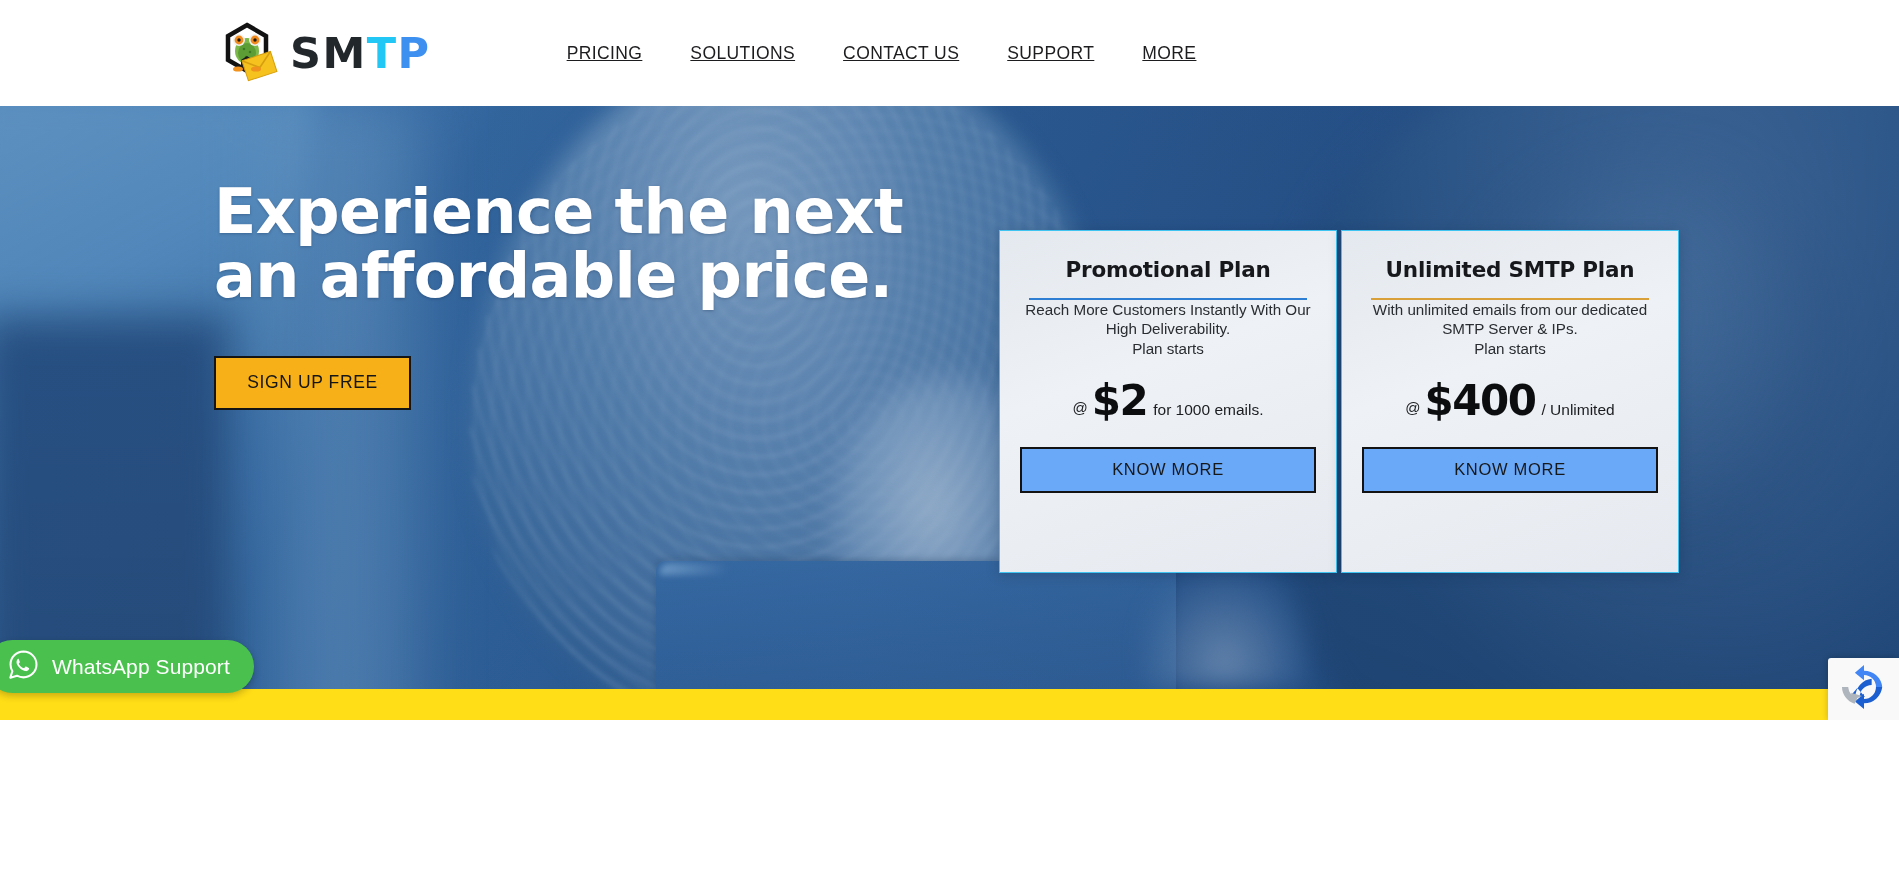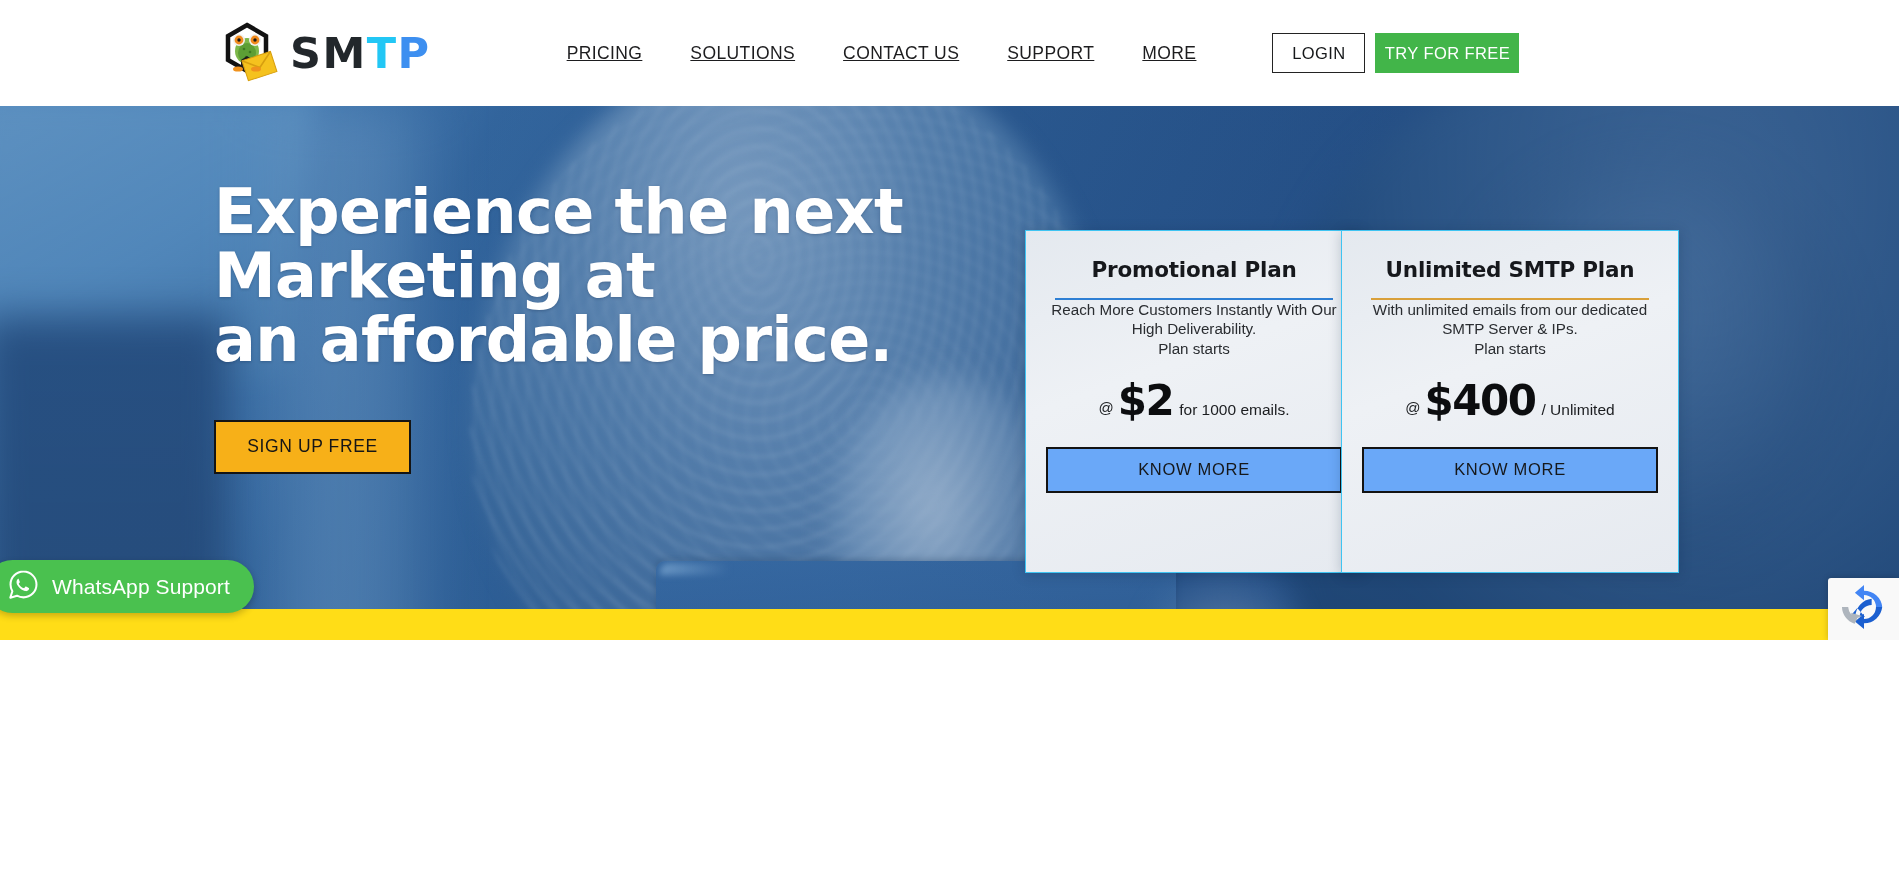--- a/index.html
+++ b/index.html
@@ -8,21 +8,21 @@
     width: 1899px;
     height: 872px;
     overflow: hidden;
     font-family: "Liberation Sans", sans-serif;
     background: #fff;
   }
 
   #page {
     position: relative;
     width: 1899px;
-    height: 640px;
+    height: 720px;
     overflow: hidden;
   }
 
   
   #header {
     position: absolute;
     top: 0; left: 0;
     width: 1899px;
     height: 106px;
     background: #ffffff;
@@ -260,21 +260,21 @@
   .plan-card {
     position: absolute;
     width: 338px;
     height: 343px;
     background: linear-gradient(160deg, #e4e9ef 0%, #eef1f5 40%, #e6eaf0 100%);
     border: 1px solid #3fc4f2;
     z-index: 12;
     box-shadow: 0 2px 12px rgba(10,30,60,0.22);
     padding: 0 20px;
   }
-  #card-1 { left: 1025px; top: 124px; }
+  #card-1 { left: 999px; top: 124px; }
   #card-2 { left: 1341px; top: 124px; }
 
   .plan-title {
     text-align: center;
     font-family: "DejaVu Sans", sans-serif;
     font-weight: 700;
     font-size: 21.5px;
     color: #16181c;
     margin-top: 26px;
     letter-spacing: -0.2px;
@@ -429,24 +429,20 @@
     </div>
 
     <div id="nav">
       <div class="nav-item">PRICING</div>
       <div class="nav-item">SOLUTIONS</div>
       <div class="nav-item">CONTACT US</div>
       <div class="nav-item">SUPPORT</div>
       <div class="nav-item">MORE</div>
     </div>
 
-    <div id="header-actions">
-      <div id="btn-login">LOGIN</div>
-      <div id="btn-try">TRY FOR FREE</div>
-    </div>
   </div>
 
   <div id="hero">
 
     <div id="hero-photo">
       <div class="ph" id="ph-base"></div>
       <div class="ph" id="ph-window"></div>
       <div class="ph" id="ph-wall-dark"></div>
       <div class="ph" id="ph-band"></div>
       <div class="ph" id="ph-right"></div>
@@ -456,21 +452,20 @@
       <div class="ph" id="ph-face"></div>
       <div class="ph" id="ph-laptop"></div>
       <div class="ph" id="ph-laptop-glint"></div>
       <div class="ph" id="ph-shoulder"></div>
       <div id="hero-tint"></div>
     </div>
 
     <div id="hero-content">
       <h1 id="hero-title">
         <span class="ln">Experience the next</span>
-        <span class="ln">Marketing at</span>
         <span class="ln">an affordable price.</span>
       </h1>
       <div id="btn-signup">SIGN UP FREE</div>
     </div>
 
     <div class="plan-card" id="card-1">
       <div class="plan-title">Promotional Plan</div>
       <div class="plan-rule rule-blue"></div>
       <div class="plan-desc">
         <span class="dl">Reach More Customers Instantly With Our</span>

